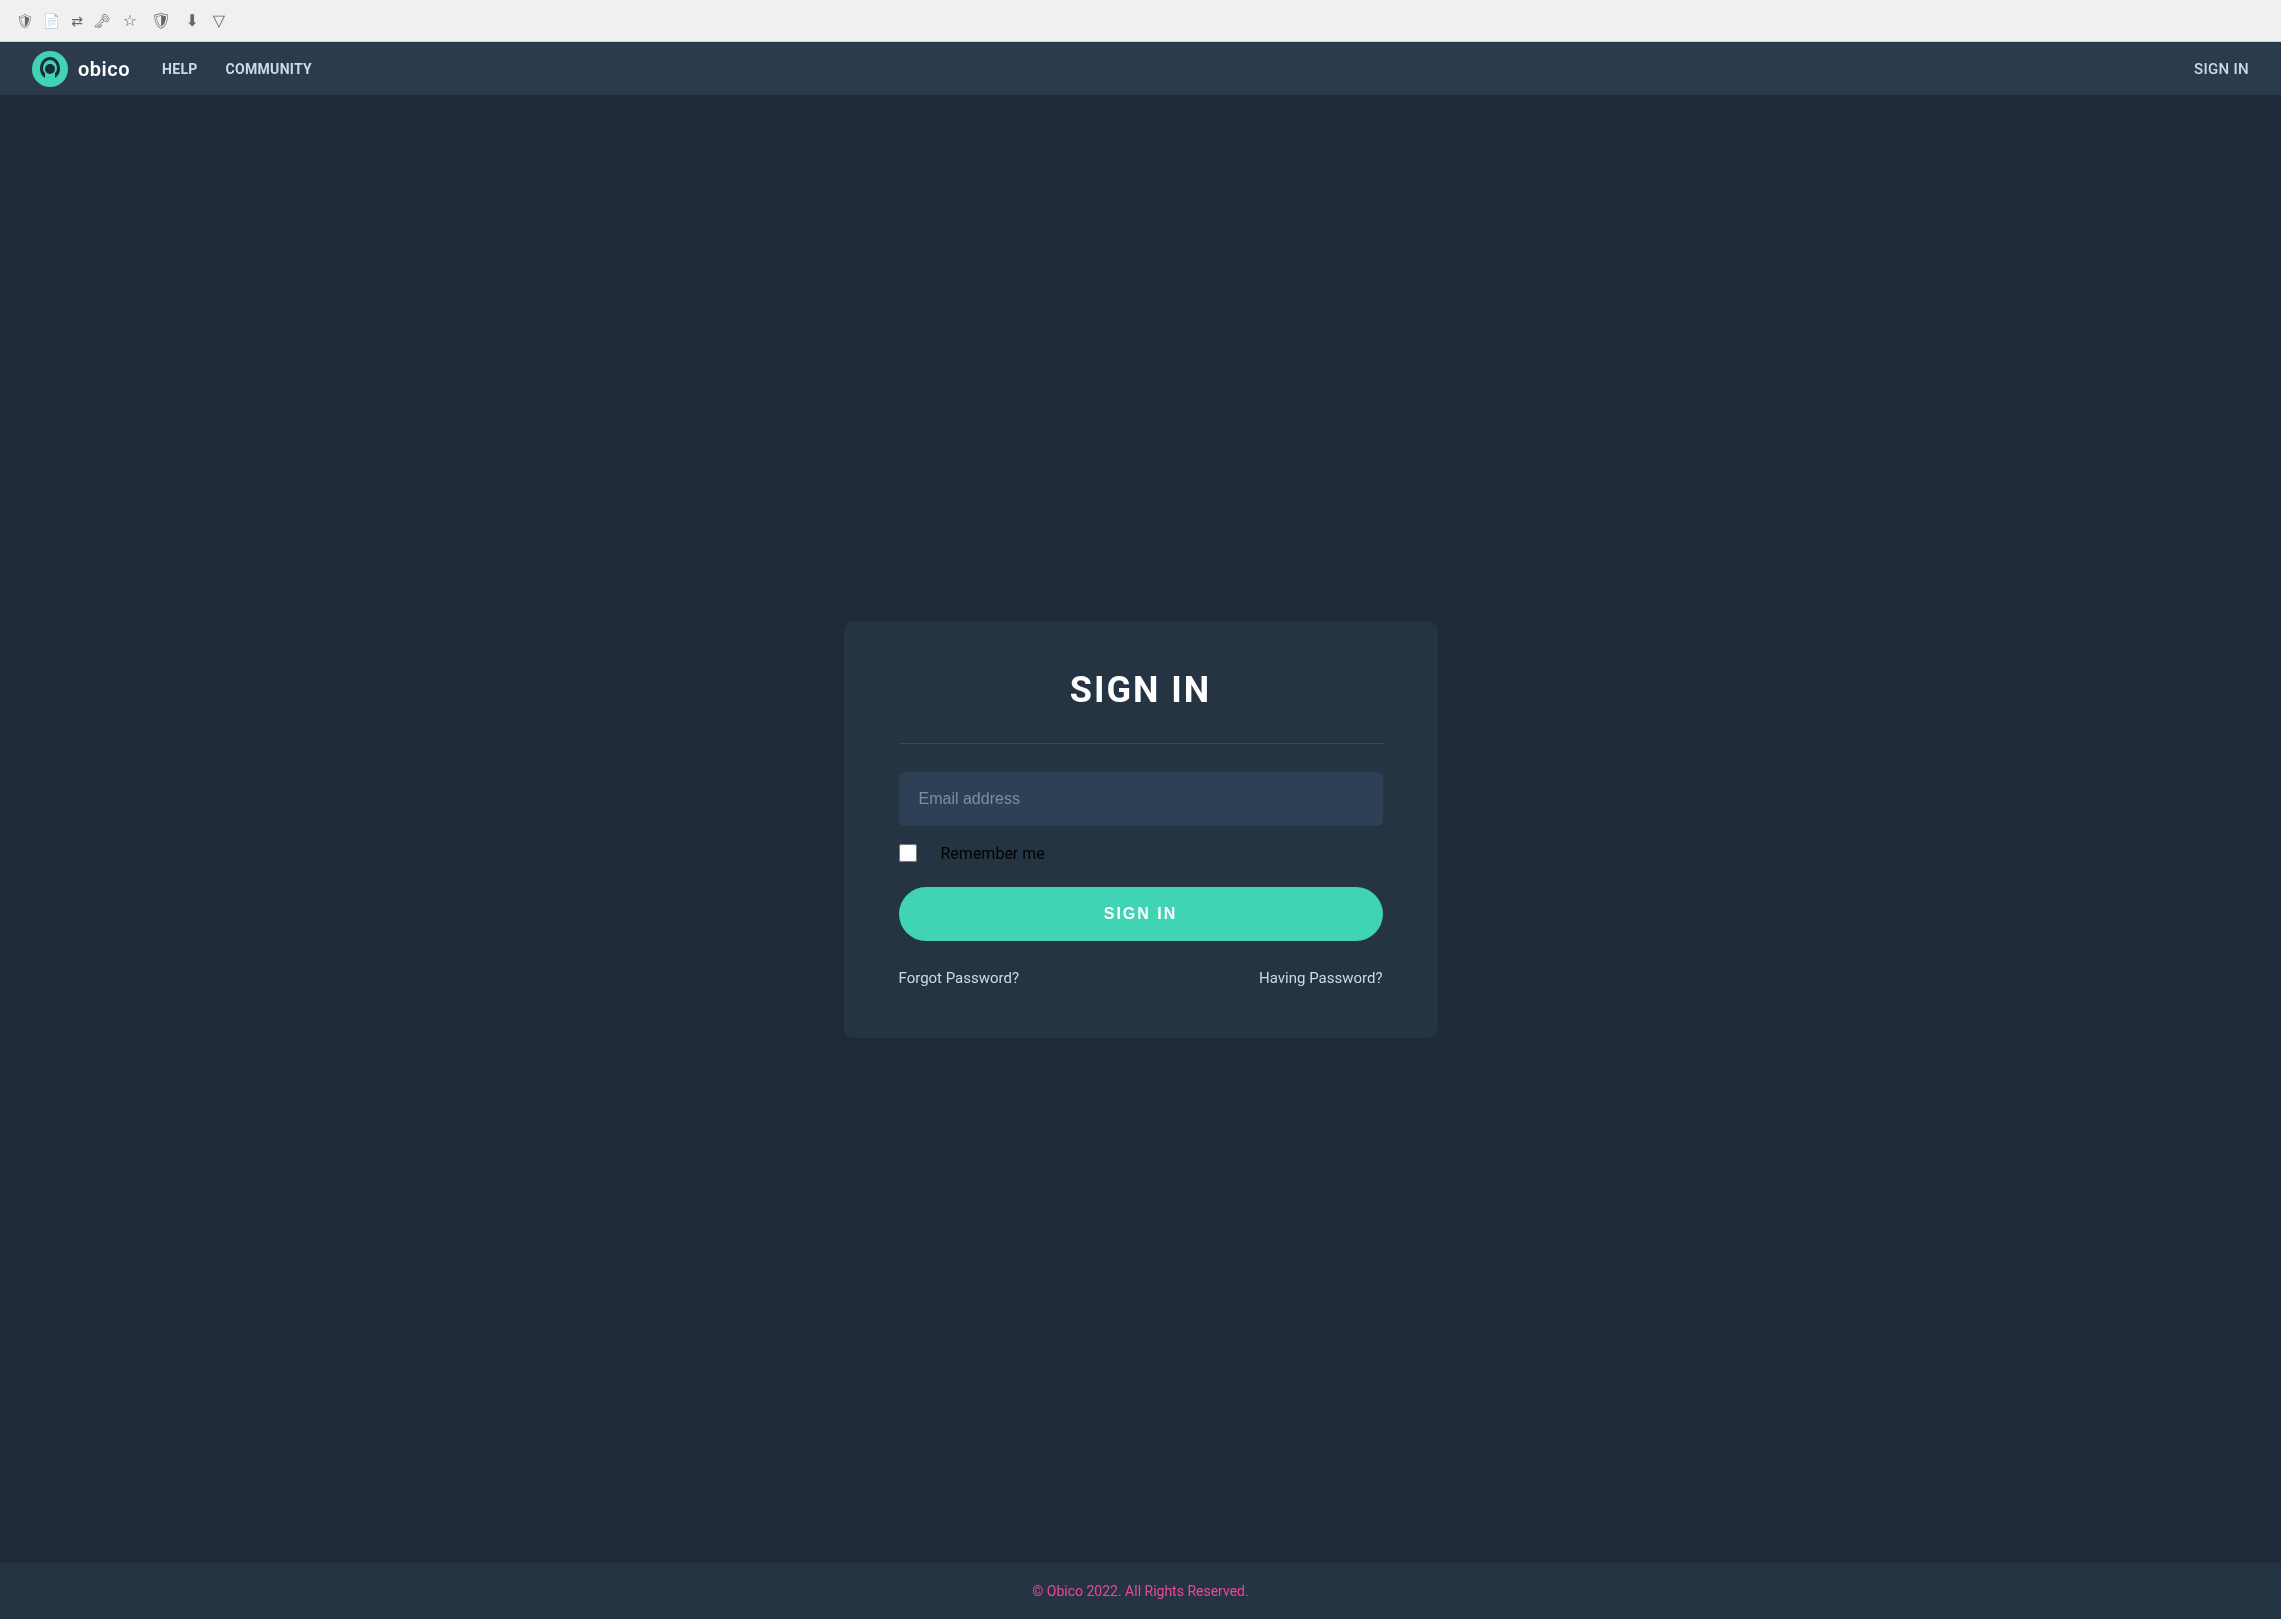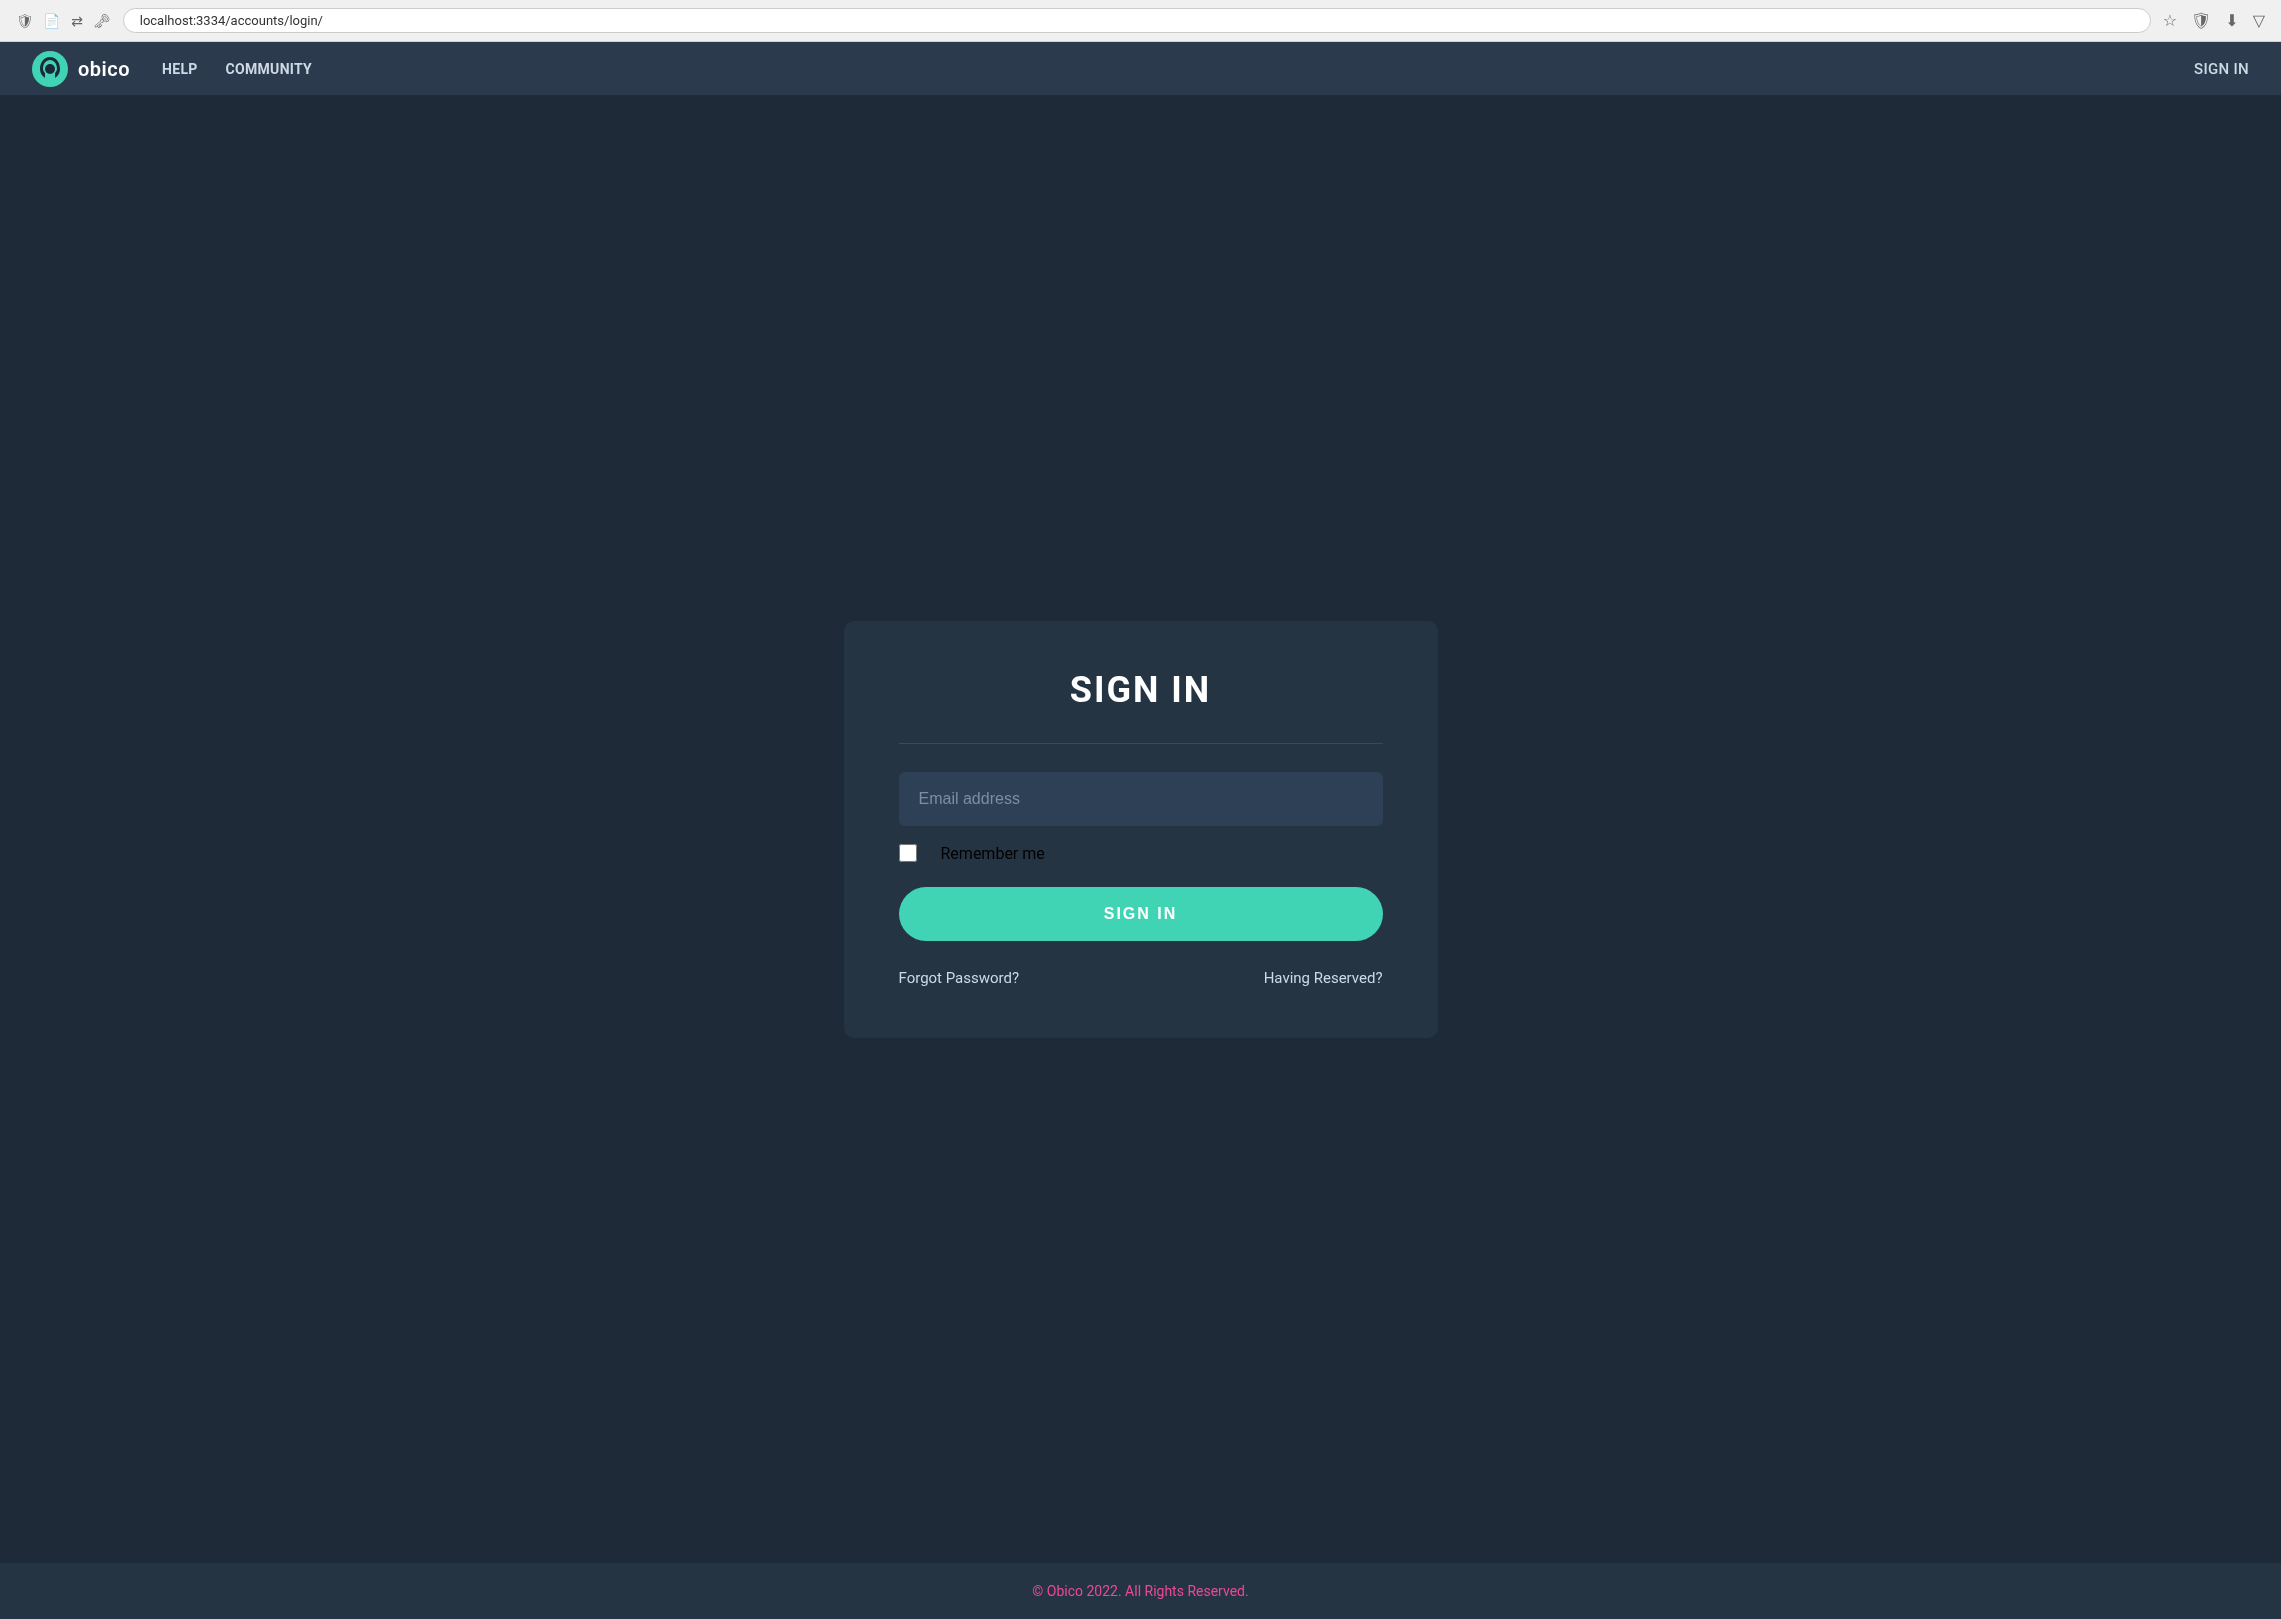--- a/index.html
+++ b/index.html
@@ -199,23 +199,20 @@
 </head>
 <body>
 
 <div class="browser-chrome">
   <div class="browser-icons">
     <span>🛡</span>
     <span>📄</span>
     <span>⇄</span>
     <span>🗝</span>
   </div>
-  <div class="browser-address-bar">
-    <span>localhost:3334/accounts/login/</span>
-  </div>
   <div class="browser-right-icons">
     <span>☆</span>
     <span>🛡</span>
     <span>⬇</span>
     <span>▽</span>
   </div>
 </div>
 
 <nav class="navbar">
   <div class="navbar-left">
@@ -247,21 +244,21 @@
 
     <label class="remember-me">
       <input type="checkbox" class="remember-checkbox" style="">
       <span>Remember me</span>
     </label>
 
     <button class="signin-btn">SIGN IN</button>
 
     <div class="links-row">
       <a class="form-link">Forgot Password?</a>
-      <a class="form-link">Having Reserved?</a>
+      <a class="form-link">Having Password?</a>
     </div>
   </div>
 </div>
 
 <footer class="footer">
   <p class="footer-text">© Obico 2022. All Rights Reserved.</p>
 </footer>
 
 
 </body></html>

